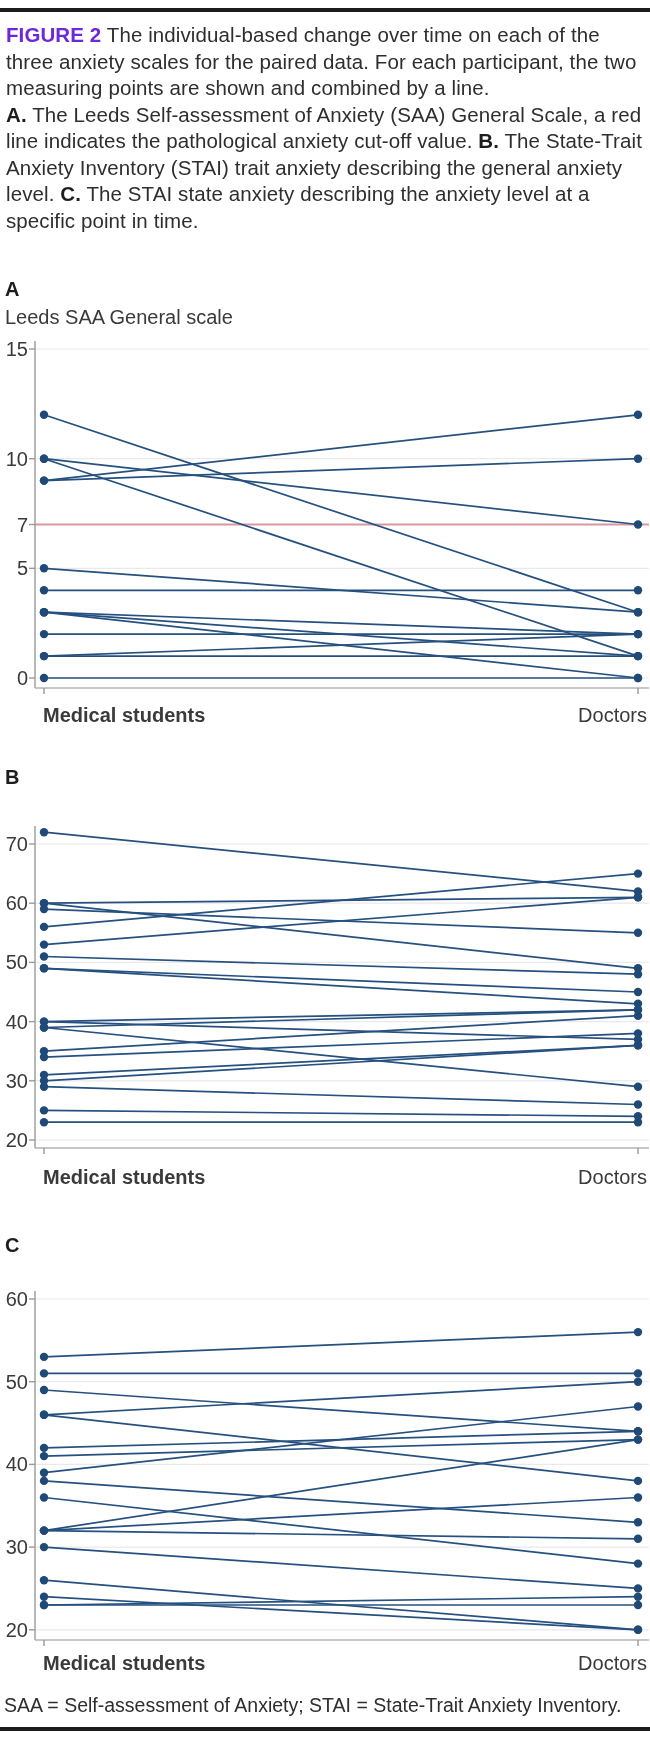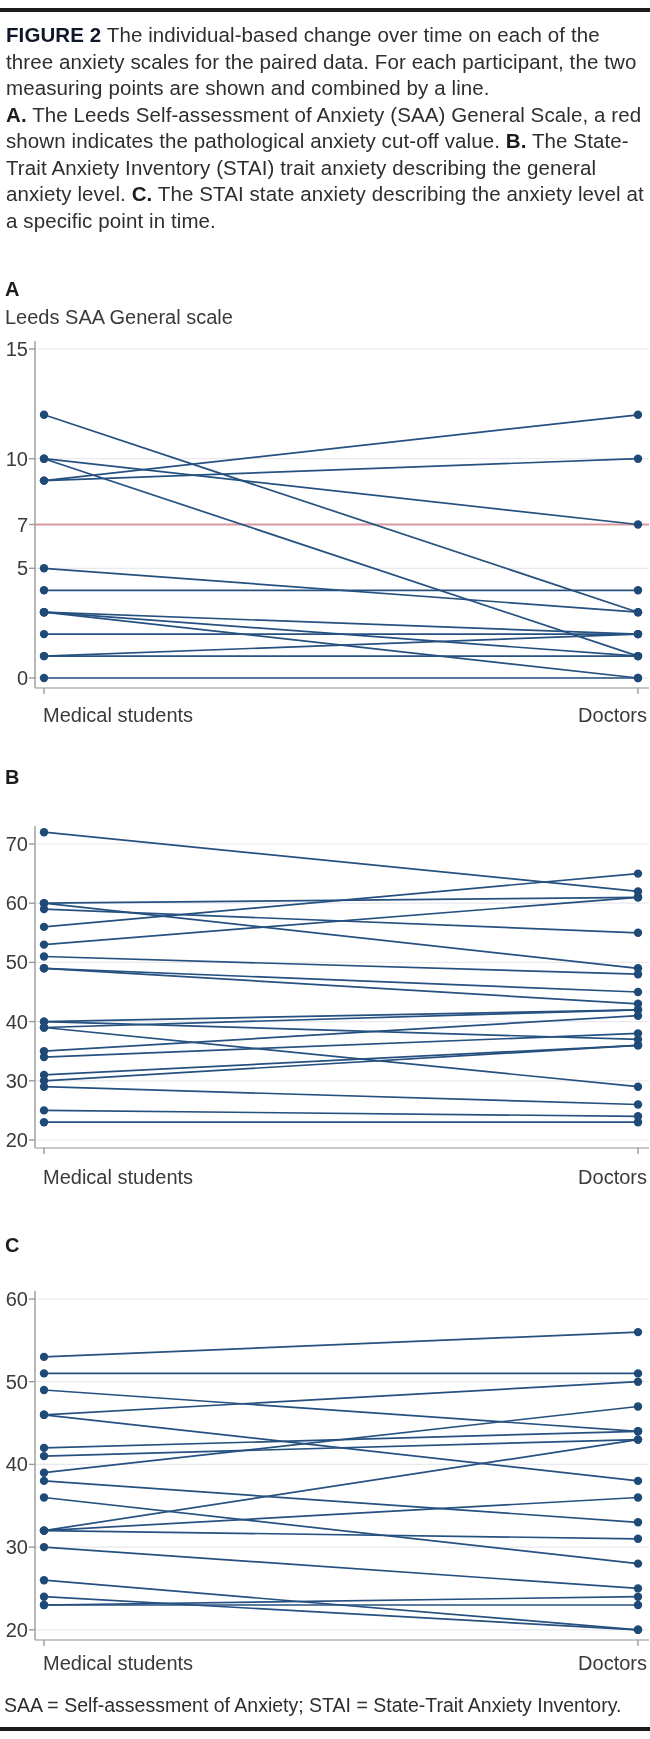--- a/index.html
+++ b/index.html
@@ -3,43 +3,43 @@
 <meta charset="utf-8">
 <style>
   html,body{margin:0;padding:0;background:#ffffff;}
   #page{
     position:relative;width:650px;height:1739px;background:#ffffff;
     font-family:"Liberation Sans","DejaVu Sans",sans-serif;overflow:hidden;
   }
   .abs{position:absolute;}
   .rule{left:0;width:650px;height:4px;background:#1c1c1c;}
   .caption{left:6px;width:639px;font-size:20.5px;line-height:26.5px;color:#2e2e2e;letter-spacing:0.1px;}
-  .fig-label{font-weight:bold;color:#0f172a;}
+  .fig-label{font-weight:bold;color:#6d28d9;}
   .panel-marker{font-weight:bold;color:#1d1d1d;}
   .panel-letter{left:5px;font-size:20px;font-weight:bold;color:#1d1d1d;}
   .panel-title{left:5px;font-size:20px;color:#3a3a3a;}
   .plot{left:0;}
   .xlabels{left:0;width:650px;height:24px;font-size:20px;color:#3a3a3a;}
-  .xlabel-left{position:absolute;left:43px;top:0;}
+  .xlabel-left{position:absolute;left:43px;top:0;font-weight:bold;}
   .xlabel-right{position:absolute;right:3px;top:0;text-align:center;}
   .footnote{left:4px;width:642px;font-size:19.5px;color:#2e2e2e;}
   svg text.tick{font-family:"Liberation Sans","DejaVu Sans",sans-serif;font-size:20px;fill:#3a3a3a;}
 </style>
 </head>
 <body>
 
 <div id="page">
 
   <div class="abs rule" style="top:8px;"></div>
 
   <div class="abs caption" style="top:22px;">
     <span class="fig-label">FIGURE 2</span>
     <span>The individual-based change over time on each of the three anxiety scales for the paired data. For each participant, the two measuring points are shown and combined by a line.</span><br>
     <span class="panel-marker">A.</span>
-    <span>The Leeds Self-assessment of Anxiety (SAA) General Scale, a red shown indicates the pathological anxiety cut-off value.</span>
+    <span>The Leeds Self-assessment of Anxiety (SAA) General Scale, a red line indicates the pathological anxiety cut-off value.</span>
     <span class="panel-marker">B.</span>
     <span>The State-Trait Anxiety Inventory (STAI) trait anxiety describing the general anxiety level.</span>
     <span class="panel-marker">C.</span>
     <span>The STAI state anxiety describing the anxiety level at a specific point in time.</span>
   </div>
 
   <div class="abs panel-letter" style="top:278px;">A</div>
   <div class="abs panel-title" style="top:306px;">Leeds SAA General scale</div>
   <svg class="abs plot" style="top:338px;" width="650" height="356">
       <line x1="35" y1="340.0" x2="649" y2="340.0" stroke="#e9e9ee" stroke-width="1.2"></line>

